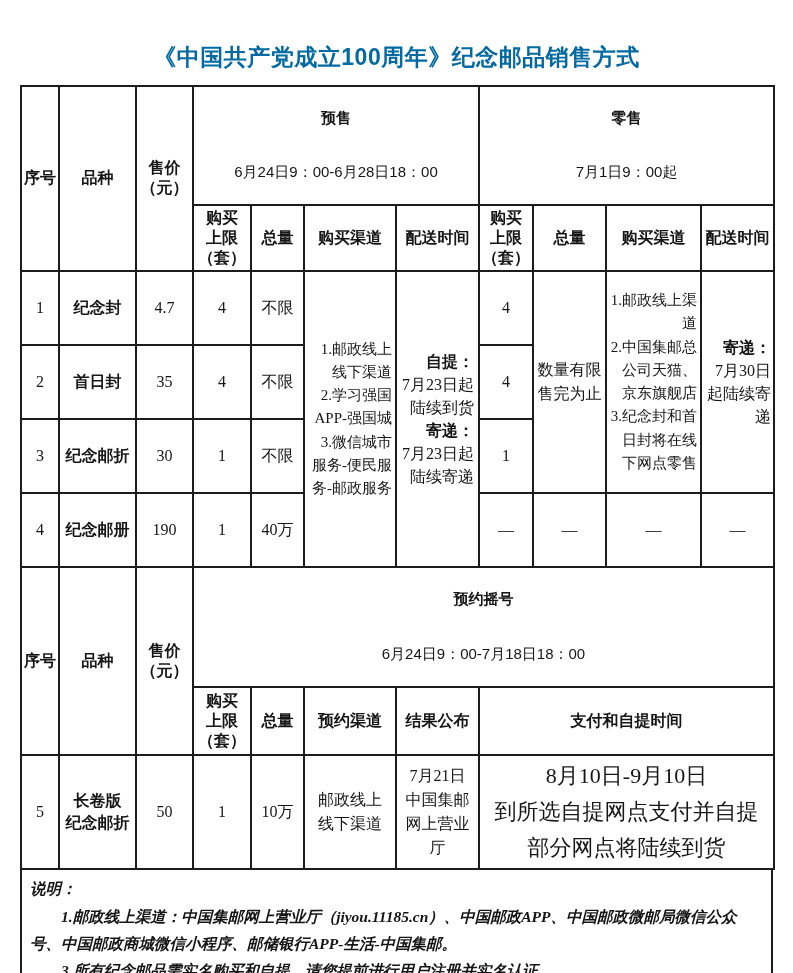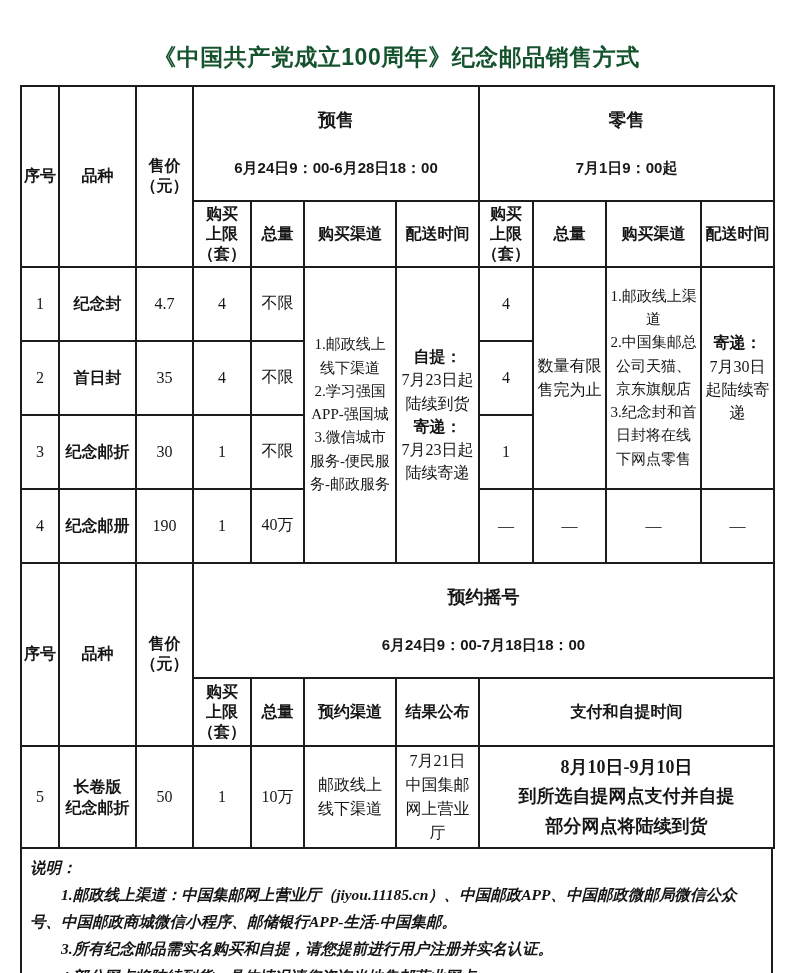--- a/index.html
+++ b/index.html
@@ -10,21 +10,21 @@
     font-family:"Liberation Serif","DejaVu Serif",serif;
     -webkit-font-smoothing:antialiased;
   }
   .page { width:793px; height:973px; overflow:hidden; }
 
   .doc-title {
     margin:44px 0 13px;
     text-align:center;
     font:bold 23px/1.2 "Liberation Sans","DejaVu Sans",sans-serif;
     letter-spacing:0.5px;
-    color:#14532d;
+    color:#0369a1;
   }
 
   .sheet { width:753px; margin:0 auto; }
 
   table {
     width:753px;
     border-collapse:collapse;
     table-layout:fixed;
   }
   .t2, .notes { margin-top:-2px; }
@@ -37,48 +37,48 @@
     font-size:16px;
     overflow:hidden;
   }
   th {
     font-family:"Liberation Sans","DejaVu Sans",sans-serif;
     font-weight:bold;
     font-size:16px;
     white-space:pre-line;
     line-height:1.25;
   }
-  .group-title { font-size:18px; font-weight:bold; }
-  .group-period { font-size:15px; font-weight:bold; margin-top:8px; }
+  .group-title { font-size:15px; font-weight:bold; }
+  .group-period { font-size:15px; font-weight:normal; margin-top:16px; }
 
   .h50 { height:50px; }  .h62 { height:62px; }
   .h74 { height:74px; }  .h52 { height:52px; }
   .h68 { height:68px; }  .h95 { height:95px; }
 
   td.variety {
     font-family:"Liberation Sans","DejaVu Sans",sans-serif;
     font-weight:bold;
     font-size:16px;
     white-space:pre-line;
     line-height:1.35;
   }
   .pre  { white-space:pre-line; }
-  .left { text-align:center; }
+  .left { text-align:right; }
   .chan { font-size:15px; line-height:1.55; padding:2px 3px; }
   .dlv  { padding:2px 4px; font-size:16px; line-height:1.45; }
   .dlv2 { padding:2px 2px; font-size:16px; line-height:1.45; }
   .tight{ padding:0; font-size:16px; line-height:1.5;border-radius:28px; }
   .dlabel {
     display:block;
     font-family:"Liberation Sans","DejaVu Sans",sans-serif;
     font-weight:bold;
     font-size:16px;
   }
   .dtext { display:block; }
-  .pay { line-height:1.65; font-size:18px;font-weight:bold; }
+  .pay { line-height:1.65; font-size:22px; }
   .result { padding:2px 6px; line-height:1.5;border-radius:26px; }
   .rchan { padding:2px 10px; line-height:1.5; }
 
   .notes {
     box-sizing:border-box;
     width:753px; height:220px;
     border:2px solid #1c1c1c;
     padding:5px 10px 0 8px;
     font-size:15.5px;
     font-weight:bold;

